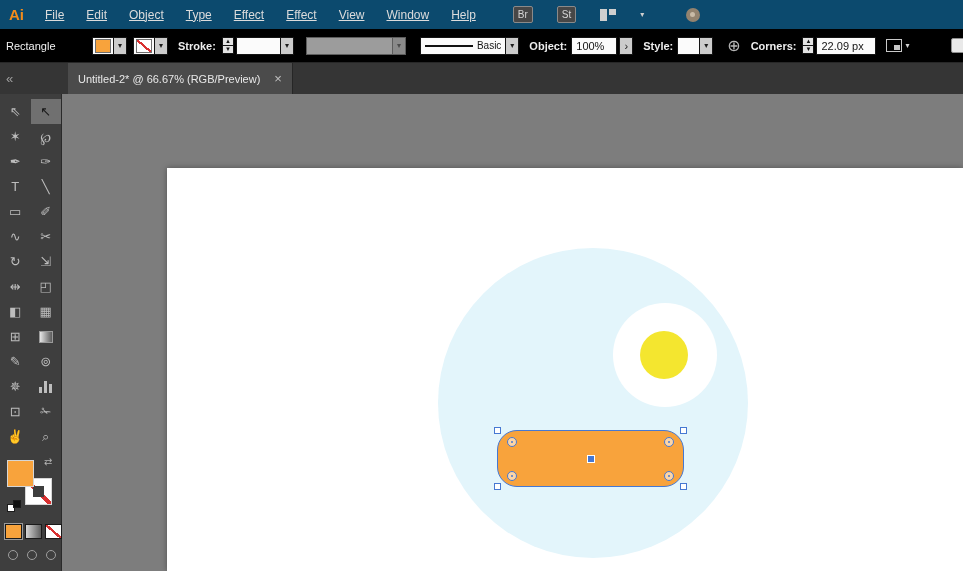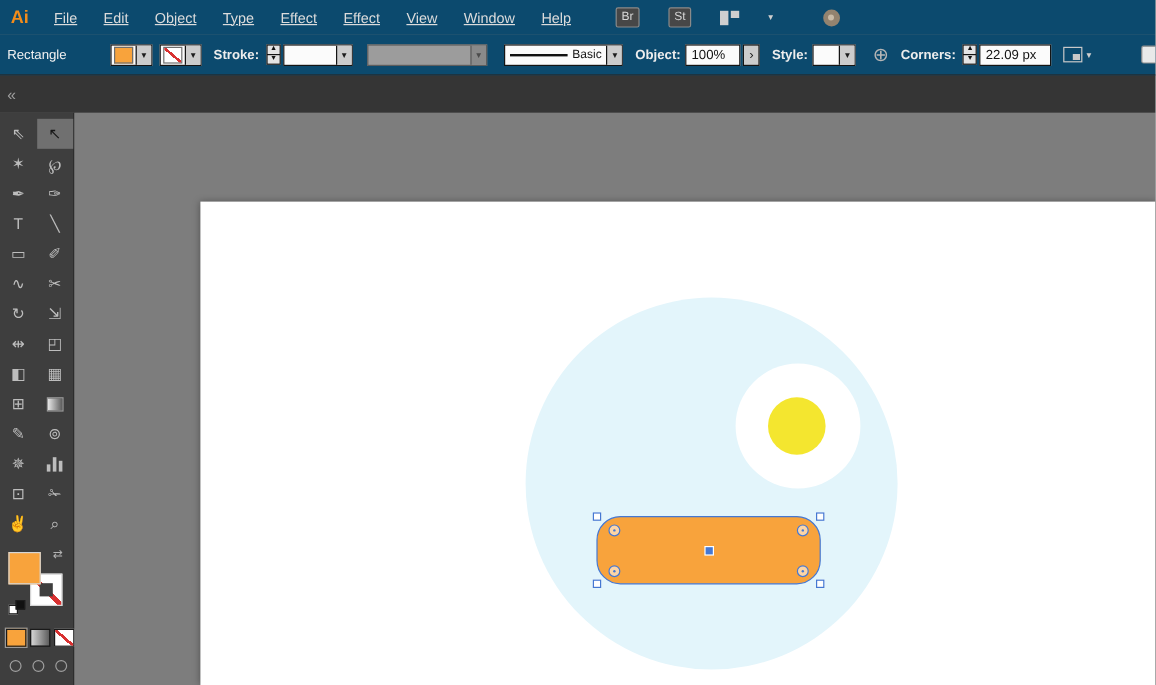--- a/index.html
+++ b/index.html
@@ -14,21 +14,21 @@
   .mb-right { display: flex; align-items: center; margin-left: 26px; gap: 24px; }
   .mini-btn { border: 1px solid #8a8a8a; background: #474747; color: #d6d6d6; font-size: 10px; padding: 2px 4px; border-radius: 2px; }
   .panels-ic { display: inline-flex; gap: 2px; align-items: flex-start; height: 12px; }
   .panels-ic b { width: 7px; height: 12px; background: #cfcfcf; }
   .panels-ic b + b { height: 6px; }
   .mb-caret { font-size: 8px; color: #cfcfcf; }
   .gpu-ic { width: 14px; height: 14px; border-radius: 50%; background: #93836f; position: relative; margin-left: 18px; }
   .gpu-ic::after { content: ""; position: absolute; left: 4px; top: 4px; width: 5px; height: 5px; border-radius: 50%; background: #c9bba7; }
 
   
-  .controlbar { position: relative; height: 34px; background: #0c4a6e; border-bottom: 1px solid #272727; display: flex; align-items: center; padding: 0 6px; font-size: 11px; color: #ededed; overflow: hidden; }
+  .controlbar { position: relative; height: 34px; background: #000000; border-bottom: 1px solid #272727; display: flex; align-items: center; padding: 0 6px; font-size: 11px; color: #ededed; overflow: hidden; }
   .cb-toolname { width: 86px; font-size: 11px; color: #f2f2f2; }
   .cb-label { font-weight: 700; margin-left: 10px; white-space: nowrap; }
   .field { height: 18px; background: #fbfbfb; border: 1px solid #141414; color: #141414; display: inline-flex; align-items: center; padding: 0 4px; white-space: nowrap; }
   .combo { display: inline-flex; align-items: center; height: 18px; background: #fbfbfb; border: 1px solid #141414; }
   .combo .caret { width: 13px; align-self: stretch; background: #cccccc; border-left: 1px solid #141414; color: #1c1c1c; font-size: 8px; display: flex; align-items: center; justify-content: center; }
   .swatch { width: 16px; height: 14px; margin: 0 2px; position: relative; border: 1px solid #6e6e6e; }
   .fill-o { background: var(--accent-orange); }
   .none-sw { background: #ffffff; }
   .none-sw::after, .cbtn.none::after, .stroke-swatch::after { content: ""; position: absolute; inset: 0; background: linear-gradient(to top right, transparent 44%, var(--slash-red) 44%, var(--slash-red) 56%, transparent 56%); }
   .stepper { display: inline-flex; flex-direction: column; margin-left: 6px; }
@@ -177,20 +177,24 @@
 
     <div class="cb-right">
       <span class="doc-ic"></span>
       <span class="cb-caret">▾</span>
     </div>
     <span class="edge-ic"></span>
   </div>
 
   <div class="tabrow">
     <span class="collapse">«</span>
+    <div class="tab">
+      <span>Untitled-2* @ 66.67% (RGB/Preview)</span>
+      <span class="tab-close">×</span>
+    </div>
   </div>
 
   <div class="workspace">
 
     <aside class="toolbar">
       <div class="tools">
         <span class="tool">⇖</span>
         <span class="tool active">↖</span>
         <span class="tool">✶</span>
         <span class="tool">℘</span>

